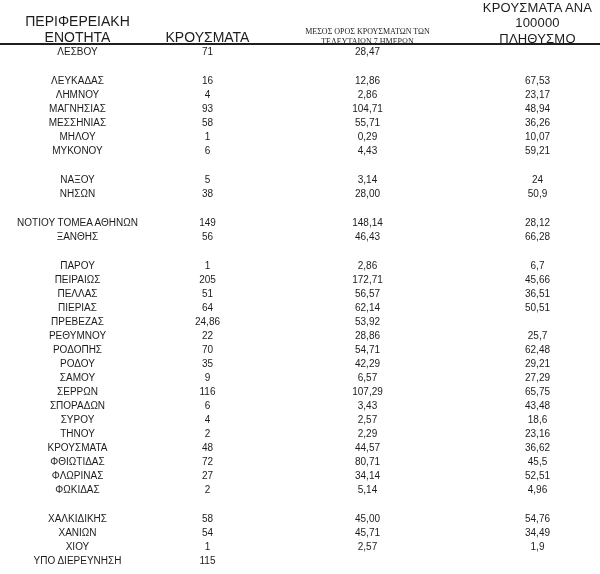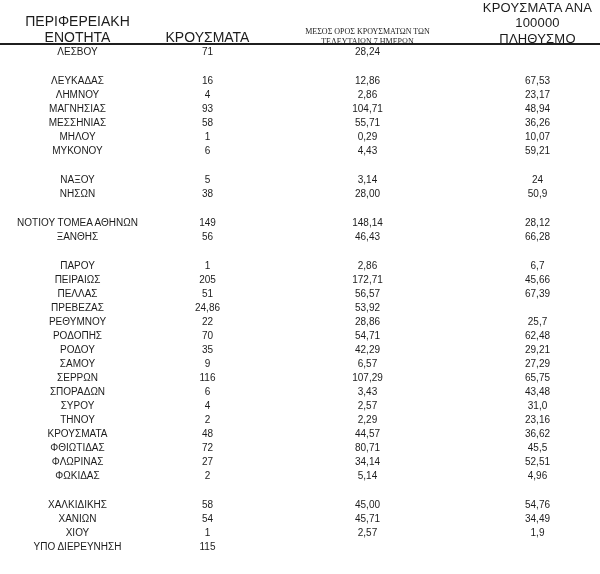--- a/index.html
+++ b/index.html
@@ -73,21 +73,21 @@
       <div>ΠΛΗΘΥΣΜΟ</div>
     </div>
   </div>
 
   <div class="header-divider"></div>
 
   <div id="table-body">
   <div class="grid-row body-row">
     <div class="cell">ΛΕΣΒΟΥ</div>
     <div class="cell">71</div>
-    <div class="cell">28,24</div>
+    <div class="cell">28,47</div>
   </div>
 <div class="spacer"></div>
   <div class="grid-row body-row">
     <div class="cell">ΛΕΥΚΑΔΑΣ</div>
     <div class="cell">16</div>
     <div class="cell">12,86</div>
     <div class="cell">67,53</div>
   </div>
 
   <div class="grid-row body-row">
@@ -164,23 +164,29 @@
     <div class="cell">ΠΕΙΡΑΙΩΣ</div>
     <div class="cell">205</div>
     <div class="cell">172,71</div>
     <div class="cell">45,66</div>
   </div>
 
   <div class="grid-row body-row">
     <div class="cell">ΠΕΛΛΑΣ</div>
     <div class="cell">51</div>
     <div class="cell">56,57</div>
-    <div class="cell">67,39</div>
-  </div>
-
+    <div class="cell">36,51</div>
+  </div>
+
+  <div class="grid-row body-row">
+    <div class="cell">ΠΙΕΡΙΑΣ</div>
+    <div class="cell">64</div>
+    <div class="cell">62,14</div>
+    <div class="cell">50,51</div>
+  </div>
 
   <div class="grid-row body-row">
     <div class="cell">ΠΡΕΒΕΖΑΣ</div>
     <div class="cell">24,86</div>
     <div class="cell">53,92</div>
   </div>
 
   <div class="grid-row body-row">
     <div class="cell">ΡΕΘΥΜΝΟΥ</div>
     <div class="cell">22</div>
@@ -220,21 +226,21 @@
     <div class="cell">ΣΠΟΡΑΔΩΝ</div>
     <div class="cell">6</div>
     <div class="cell">3,43</div>
     <div class="cell">43,48</div>
   </div>
 
   <div class="grid-row body-row">
     <div class="cell">ΣΥΡΟΥ</div>
     <div class="cell">4</div>
     <div class="cell">2,57</div>
-    <div class="cell">31,0</div>
+    <div class="cell">18,6</div>
   </div>
 
   <div class="grid-row body-row">
     <div class="cell">ΤΗΝΟΥ</div>
     <div class="cell">2</div>
     <div class="cell">2,29</div>
     <div class="cell">23,16</div>
   </div>
 
   <div class="grid-row body-row">

